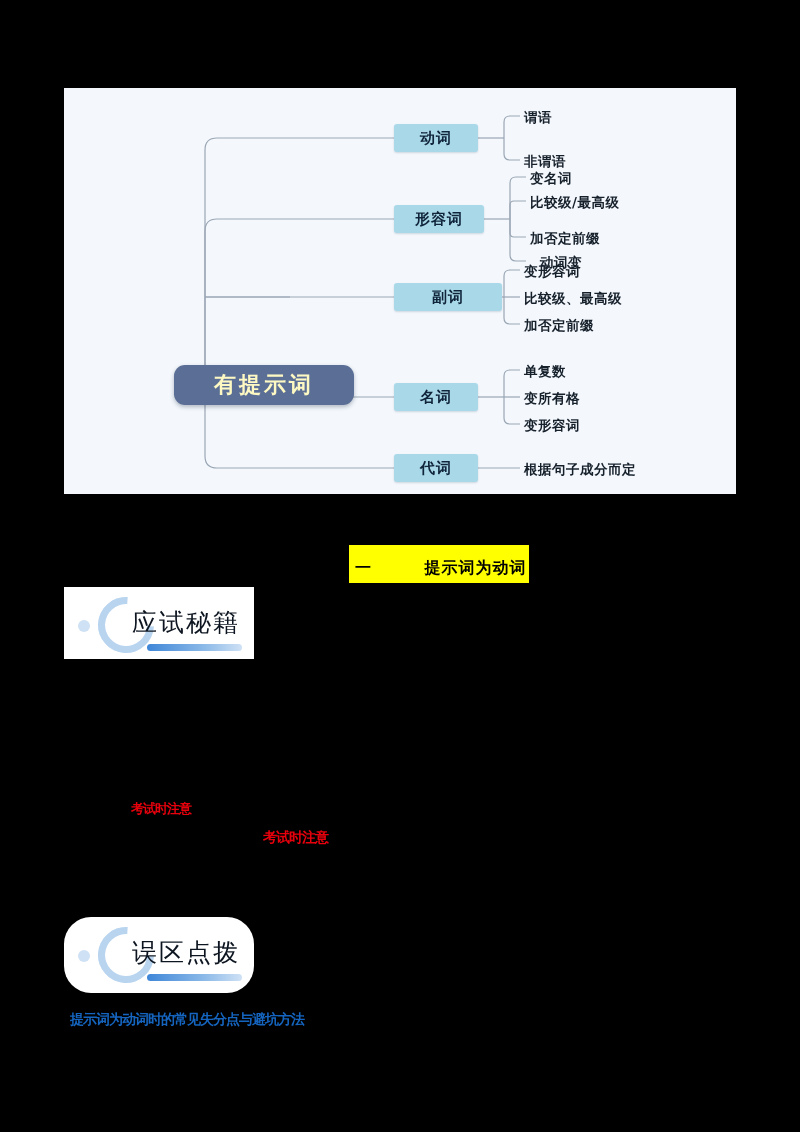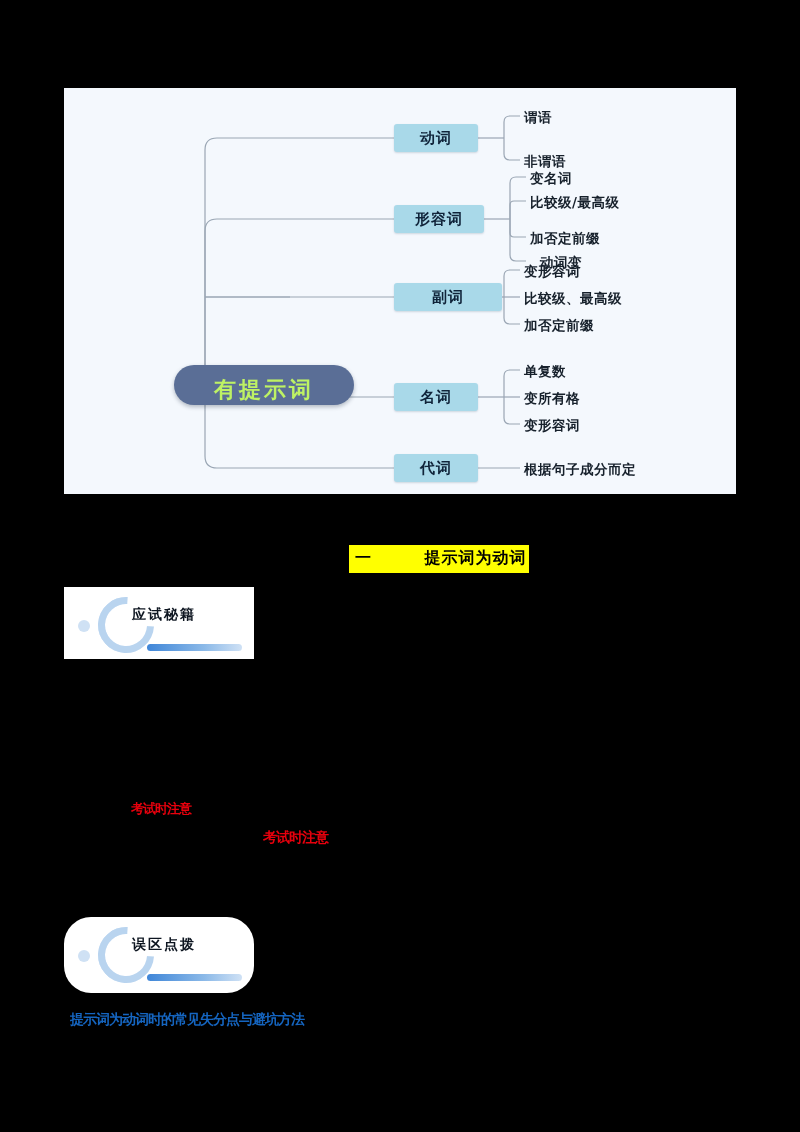--- a/index.html
+++ b/index.html
@@ -21,35 +21,35 @@
   .node{
     position:absolute;background:#a9d9e9;border-radius:3px;
     display:flex;align-items:center;justify-content:center;
     color:#10243a;font-weight:bold;letter-spacing:1px;
     font-size:15px;height:28px;
     box-shadow:0 1px 2px rgba(30,60,90,.18);
     font-family:"DejaVu Sans","Liberation Sans",sans-serif;
   }
   .root-node{
     position:absolute;left:110px;top:277px;width:180px;height:40px;
-    background:#5a6e96;border-radius:20px;
-    display:flex;align-items:flex-end;justify-content:center;
-    color:#bef264;font-size:22px;font-weight:bold;letter-spacing:3px;
+    background:#5a6e96;border-radius:11px;
+    display:flex;align-items:center;justify-content:center;
+    color:#fef9c3;font-size:22px;font-weight:bold;letter-spacing:3px;
     box-shadow:0 2px 4px rgba(20,35,60,.3);
   }
   .leaf{
     position:absolute;color:#16202b;font-size:13.5px;font-weight:bold;
     letter-spacing:.5px;white-space:nowrap;
   }
 
   
   .heading-wrap{position:absolute;left:0;top:545px;width:800px;height:30px;}
   .heading{
     position:absolute;left:349px;top:0;background:#ffff00;color:#000;
-    font-size:16px;font-weight:bold;padding:3px 2px 4px 6px;
+    font-size:16px;font-weight:bold;padding:13px 2px 4px 6px;
     letter-spacing:1px;white-space:pre;
     font-family:"DejaVu Sans","Liberation Sans",sans-serif;
   }
 
   
   .badge{
     position:absolute;background:#ffffff;overflow:hidden;
   }
   .badge .ring{
     position:absolute;left:34px;top:10px;width:56px;height:56px;
@@ -68,21 +68,21 @@
     position:absolute;left:14px;top:33px;width:12px;height:12px;
     border-radius:50%;background:#cfe1f4;
   }
   .badge .bar{
     position:absolute;left:83px;top:57px;width:95px;height:7px;
     border-radius:4px;
     background:linear-gradient(90deg,#3f86d8 0%,#8bb9e8 60%,#cfe1f5 100%);
   }
   .badge .btext{
     position:absolute;left:68px;top:19px;
-    color:#0d1520;font-size:14px;font-weight:bold;letter-spacing:2px;
+    color:#0d1520;font-size:25px;font-weight:normal;letter-spacing:2px;
     font-family:"DejaVu Sans","Liberation Sans",sans-serif;
   }
 
   
   .redact{position:absolute;background:#000;}
   .red-em{position:absolute;color:#e8000d;font-size:13px;font-weight:bold;
     white-space:nowrap;overflow:hidden;letter-spacing:-1px;}
   .blue-em{position:absolute;color:#1565c0;font-size:14px;font-weight:bold;
     white-space:nowrap;overflow:hidden;letter-spacing:-1px;}
 </style>

